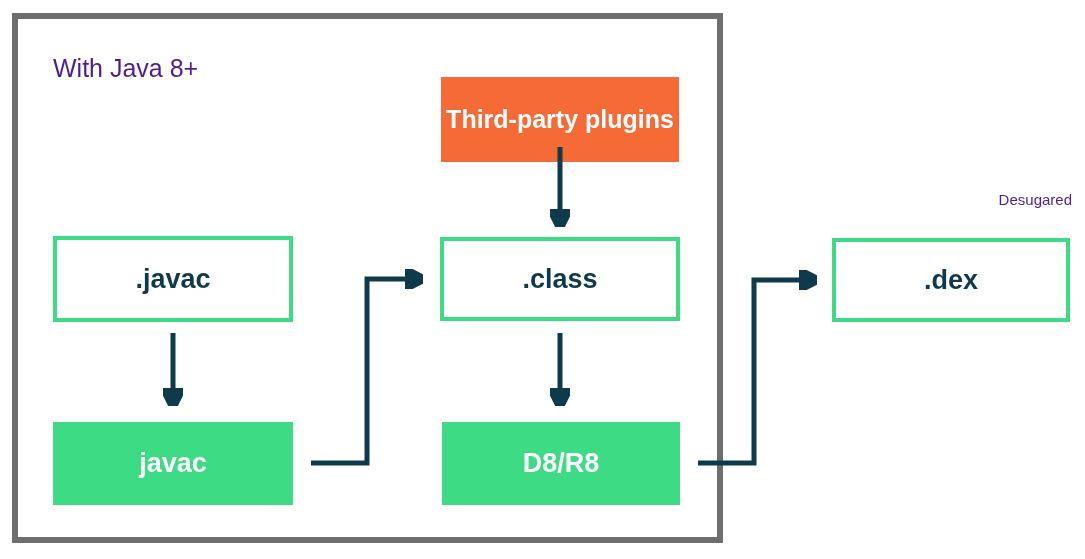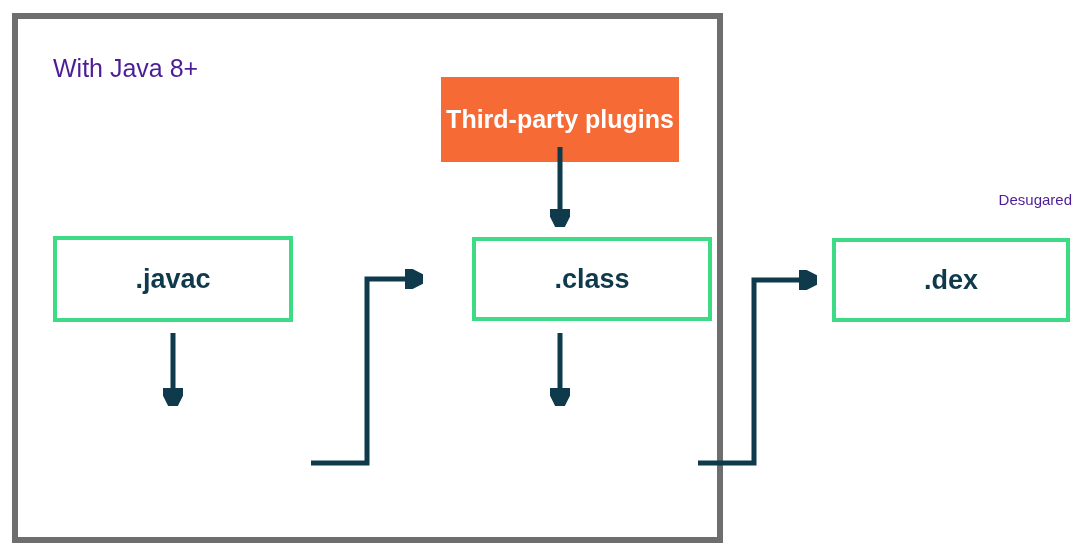--- a/index.html
+++ b/index.html
@@ -61,21 +61,21 @@
     color: #ffffff;
     font-size: 27px;
   }
   .node.filled-orange {
     background: #F66A36;
     color: #ffffff;
     font-size: 25px;
   }
   .node-plugins { left: 441px; top: 53px;  width: 238px; height: 85px; margin-top: 24px; }
   .node-java    { left: 53px;  top: 236px; width: 240px; height: 86px; }
-  .node-class   { left: 440px; top: 237px; width: 240px; height: 84px; margin-left: 32px; }
+  .node-class   { left: 440px; top: 237px; width: 240px; height: 84px; }
   .node-dex     { left: 832px; top: 238px; width: 238px; height: 84px; align-items: center; }
   .node-javac   { left: 53px;  top: 422px; width: 240px; height: 83px; }
   .node-d8r8    { left: 442px; top: 422px; width: 238px; height: 83px; }
   svg.connectors {
     position: absolute;
     left: 0;
     top: 0;
     width: 1085px;
     height: 559px;
     pointer-events: none;
@@ -108,21 +108,27 @@
   </div>
 
   <div class="node outlined node-class">
     <span>.class</span>
   </div>
 
   <div class="node outlined node-dex">
     <span>.dex</span>
   </div>
 
+  <div class="node filled-green node-javac">
+    <span>javac</span>
+  </div>
 
+  <div class="node filled-green node-d8r8">
+    <span>D8/R8</span>
+  </div>
 
   <svg class="connectors" viewBox="0 0 1085 559" xmlns="http://www.w3.org/2000/svg">
     <defs>
       <marker id="ah" viewBox="0 0 10 10" markerUnits="userSpaceOnUse" markerWidth="18" markerHeight="20" refX="8" refY="5" orient="auto">
         <path d="M0,0 L10,5 L0,10 Z" fill="#0F3A4C" stroke="none"></path>
       </marker>
     </defs>
     <path d="M560,147 L560,223" marker-end="url(#ah)"></path>
     <path d="M173,333 L173,402" marker-end="url(#ah)"></path>
     <path d="M560,333 L560,402" marker-end="url(#ah)"></path>

